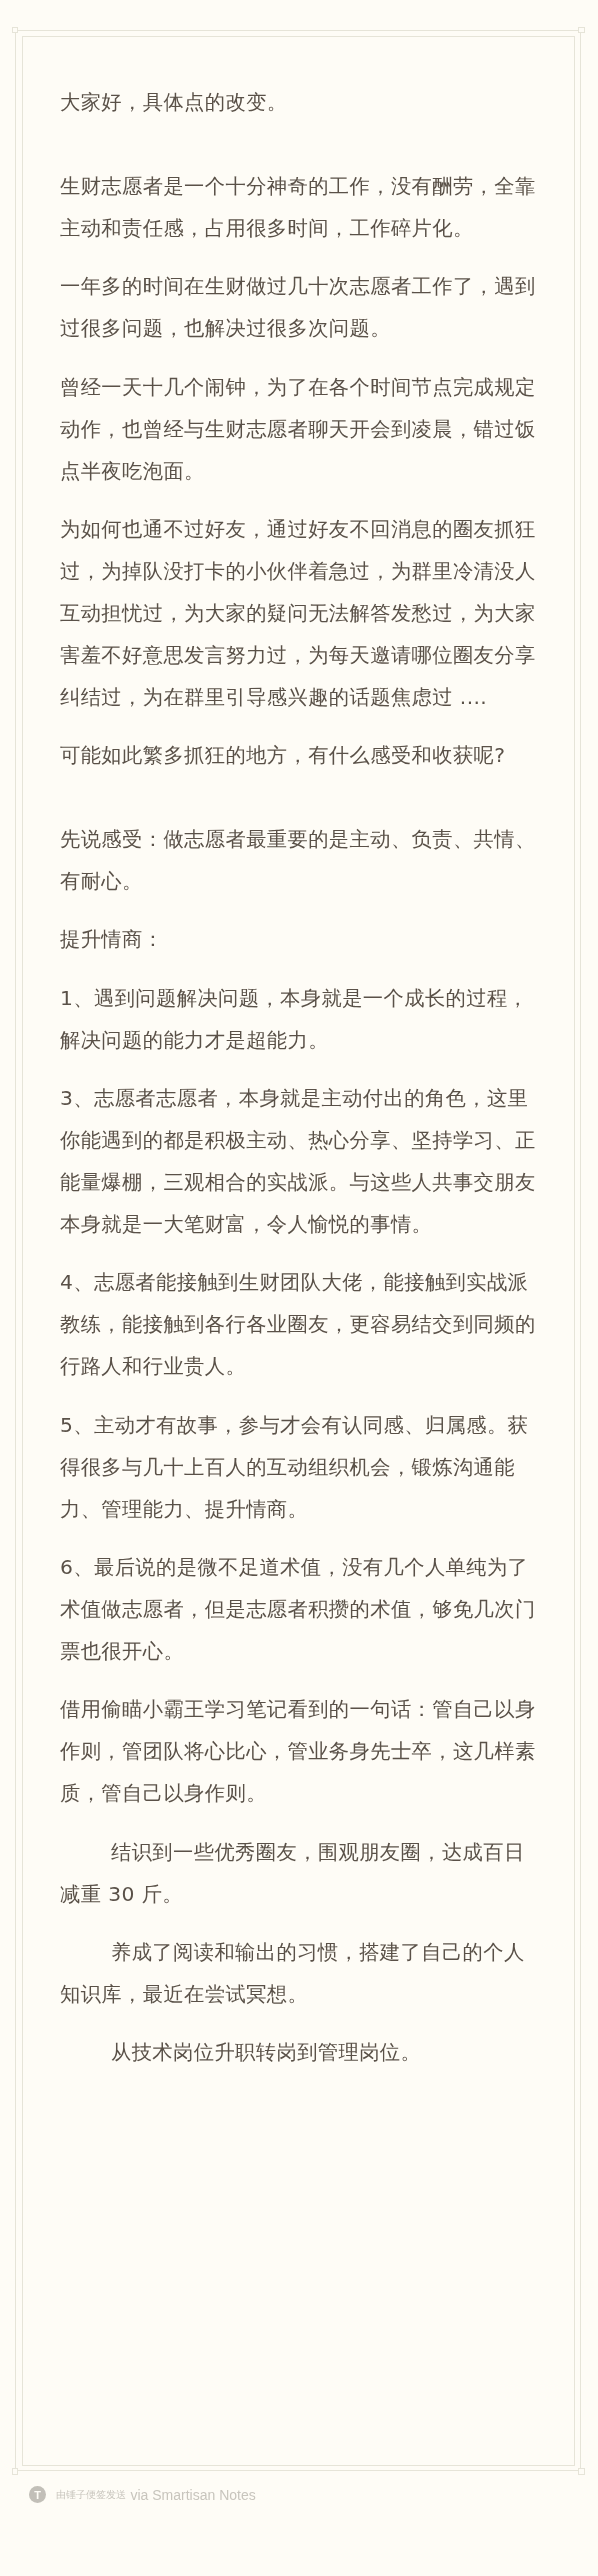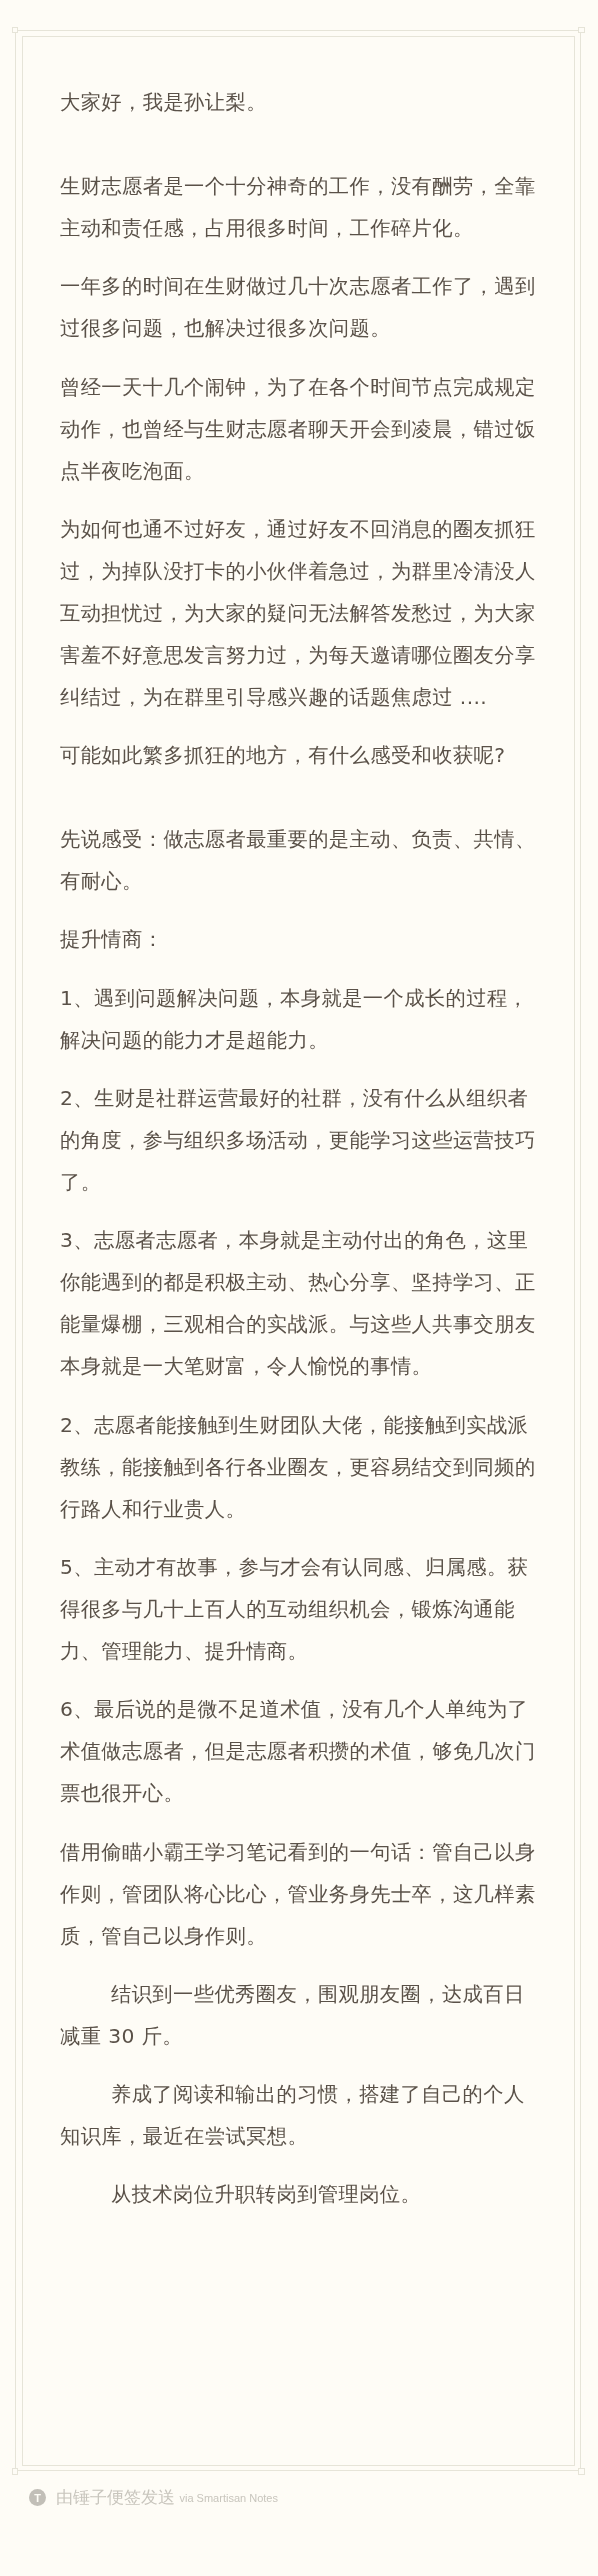--- a/index.html
+++ b/index.html
@@ -80,52 +80,51 @@
     color: #fefcf6;
     font-size: 11px;
     font-weight: bold;
     display: flex;
     align-items: center;
     justify-content: center;
     margin-right: 10px;
     font-family: "Liberation Sans", sans-serif;
   }
   .footer .cn {
-    font-size: 17px;
+    font-size: 10px;
     margin-right: 4.5px;
   }
   .footer .en {
-    font-size: 11px;
+    font-size: 14px;
     font-family: "Liberation Sans", sans-serif;
   }
 </style>
 </head>
 <body>
 
 <div class="frame-outer">
   <span class="corner tl"></span>
   <span class="corner tr"></span>
   <span class="corner bl"></span>
   <span class="corner br"></span>
   <div class="frame-inner"></div>
 </div>
 
 <div class="content">
-  <p>大家好，我是孙让梨。</p>
+  <p>大家好，具体点的改变。</p>
   <p class="gap-before">生财志愿者是一个十分神奇的工作，没有酬劳，全靠主动和责任感，占用很多时间，工作碎片化。</p>
   <p>一年多的时间在生财做过几十次志愿者工作了，遇到过很多问题，也解决过很多次问题。</p>
   <p>曾经一天十几个闹钟，为了在各个时间节点完成规定动作，也曾经与生财志愿者聊天开会到凌晨，错过饭点半夜吃泡面。</p>
   <p>为如何也通不过好友，通过好友不回消息的圈友抓狂过，为掉队没打卡的小伙伴着急过，为群里冷清没人互动担忧过，为大家的疑问无法解答发愁过，为大家害羞不好意思发言努力过，为每天邀请哪位圈友分享纠结过，为在群里引导感兴趣的话题焦虑过 ....</p>
   <p>可能如此繁多抓狂的地方，有什么感受和收获呢?</p>
   <p class="gap-before">先说感受：做志愿者最重要的是主动、负责、共情、有耐心。</p>
   <p>提升情商：</p>
   <p>1、遇到问题解决问题，本身就是一个成长的过程，解决问题的能力才是超能力。</p>
-  <p>2、生财是社群运营最好的社群，没有什么从组织者的角度，参与组织多场活动，更能学习这些运营技巧了。</p>
   <p>3、志愿者志愿者，本身就是主动付出的角色，这里你能遇到的都是积极主动、热心分享、坚持学习、正能量爆棚，三观相合的实战派。与这些人共事交朋友本身就是一大笔财富，令人愉悦的事情。</p>
-  <p>2、志愿者能接触到生财团队大佬，能接触到实战派教练，能接触到各行各业圈友，更容易结交到同频的行路人和行业贵人。</p>
+  <p>4、志愿者能接触到生财团队大佬，能接触到实战派教练，能接触到各行各业圈友，更容易结交到同频的行路人和行业贵人。</p>
   <p>5、主动才有故事，参与才会有认同感、归属感。获得很多与几十上百人的互动组织机会，锻炼沟通能力、管理能力、提升情商。</p>
   <p>6、最后说的是微不足道术值，没有几个人单纯为了术值做志愿者，但是志愿者积攒的术值，够免几次门票也很开心。</p>
   <p>借用偷瞄小霸王学习笔记看到的一句话：管自己以身作则，管团队将心比心，管业务身先士卒，这几样素质，管自己以身作则。</p>
   <p class="indent">结识到一些优秀圈友，围观朋友圈，达成百日减重 30 斤。</p>
   <p class="indent">养成了阅读和输出的习惯，搭建了自己的个人知识库，最近在尝试冥想。</p>
   <p class="indent">从技术岗位升职转岗到管理岗位。</p>
 </div>
 
 <div class="footer">
   <span class="logo">T</span>

